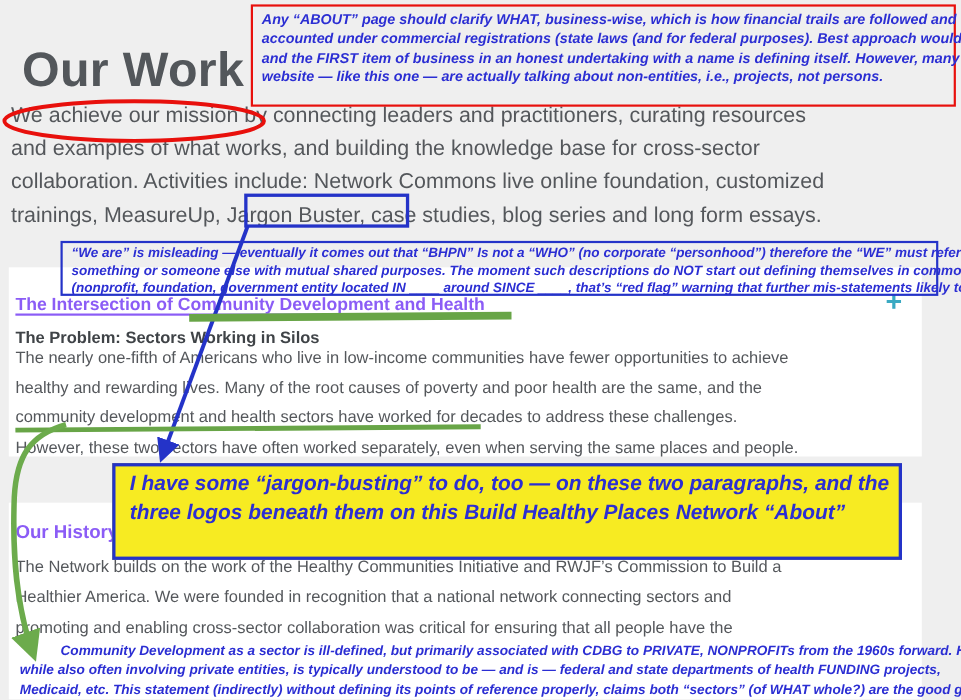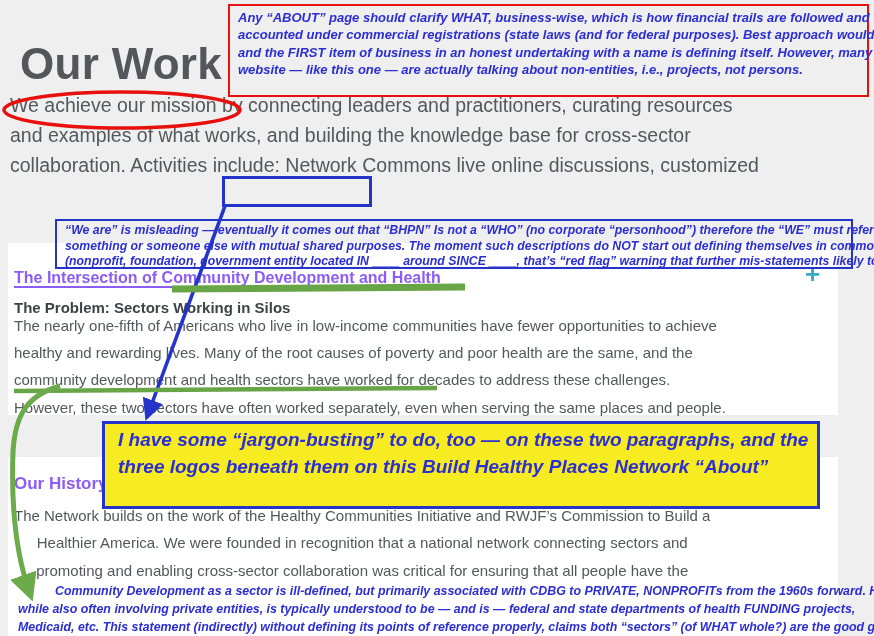--- a/index.html
+++ b/index.html
@@ -34,21 +34,21 @@
     cursor:pointer;line-height:26px;
   }
   .subheading{
     left:14px;top:299px;font-size:15px;font-weight:bold;color:#3f4347;z-index:20;white-space:nowrap;
   }
   .body-lines{
     left:14px;z-index:20;font-size:15px;color:#54575b;
   }
   #para1{top:312px;line-height:27.2px;}
   #sec2-heading{left:14px;top:474px;font-size:17px;}
-  #para2{top:502px;line-height:27.4px;text-align:center;}
+  #para2{top:502px;line-height:27.4px;}
   
   .note{
     font-weight:bold;font-style:italic;color:#2b2ed3;z-index:30;
   }
   .note div{white-space:nowrap;}
   #red-note{
     left:228px;top:4px;width:641px;height:93px;
     border:2.5px solid #e8100c;box-sizing:border-box;
     padding:3px 8px;font-size:13px;line-height:17.4px;
   }
@@ -77,21 +77,22 @@
 <body>
 
 <div id="card1" class="card"></div>
 <div id="card2" class="card"></div>
 
 <h1 class="abs page-title">Our Work</h1>
 
 <div class="abs intro">
     <div>We achieve our mission by connecting leaders and practitioners, curating resources</div>
     <div>and examples of what works, and building the knowledge base for cross-sector</div>
-    <div>collaboration. Activities include: Network Commons live online discussions, customized</div>
+    <div>collaboration. Activities include: Network Commons live online foundation, customized</div>
+    <div>trainings, MeasureUp, Jargon Buster, case studies, blog series and long form essays.</div>
   </div>
 
 <a id="sec1-heading" class="abs section-heading">The Intersection of Community Development and Health</a>
 <span id="plus-icon" class="abs">+</span>
 <div class="abs subheading">The Problem: Sectors Working in Silos</div>
 <div id="para1" class="abs body-lines">
     <div>The nearly one-fifth of Americans who live in low-income communities have fewer opportunities to achieve</div>
     <div>healthy and rewarding lives. Many of the root causes of poverty and poor health are the same, and the</div>
     <div>community development and health sectors have worked for decades to address these challenges.</div>
     <div>However, these two sectors have often worked separately, even when serving the same places and people.</div>

